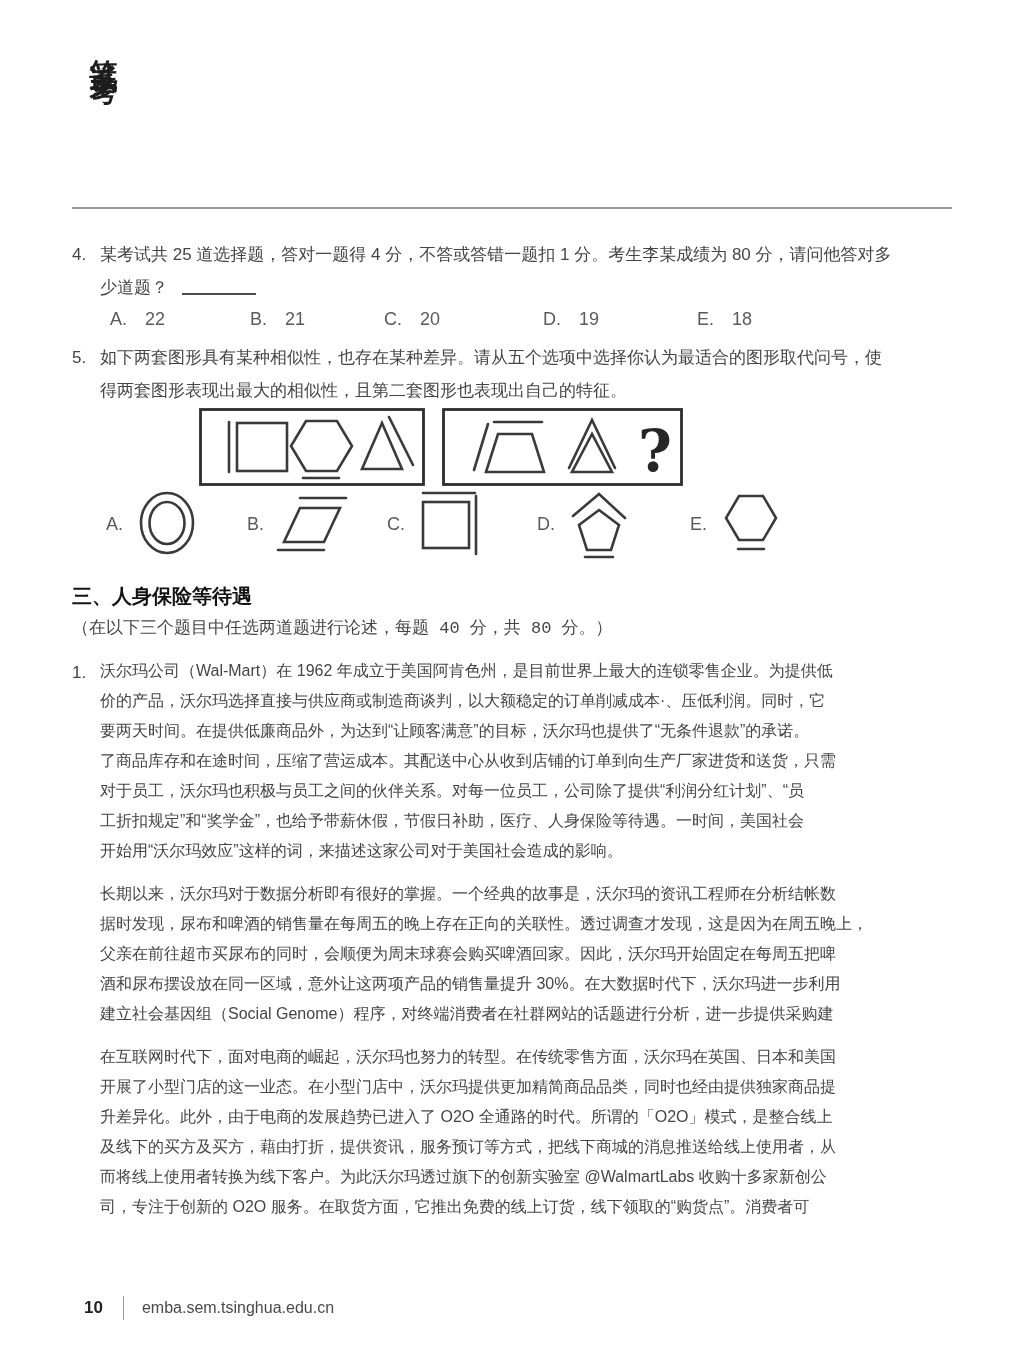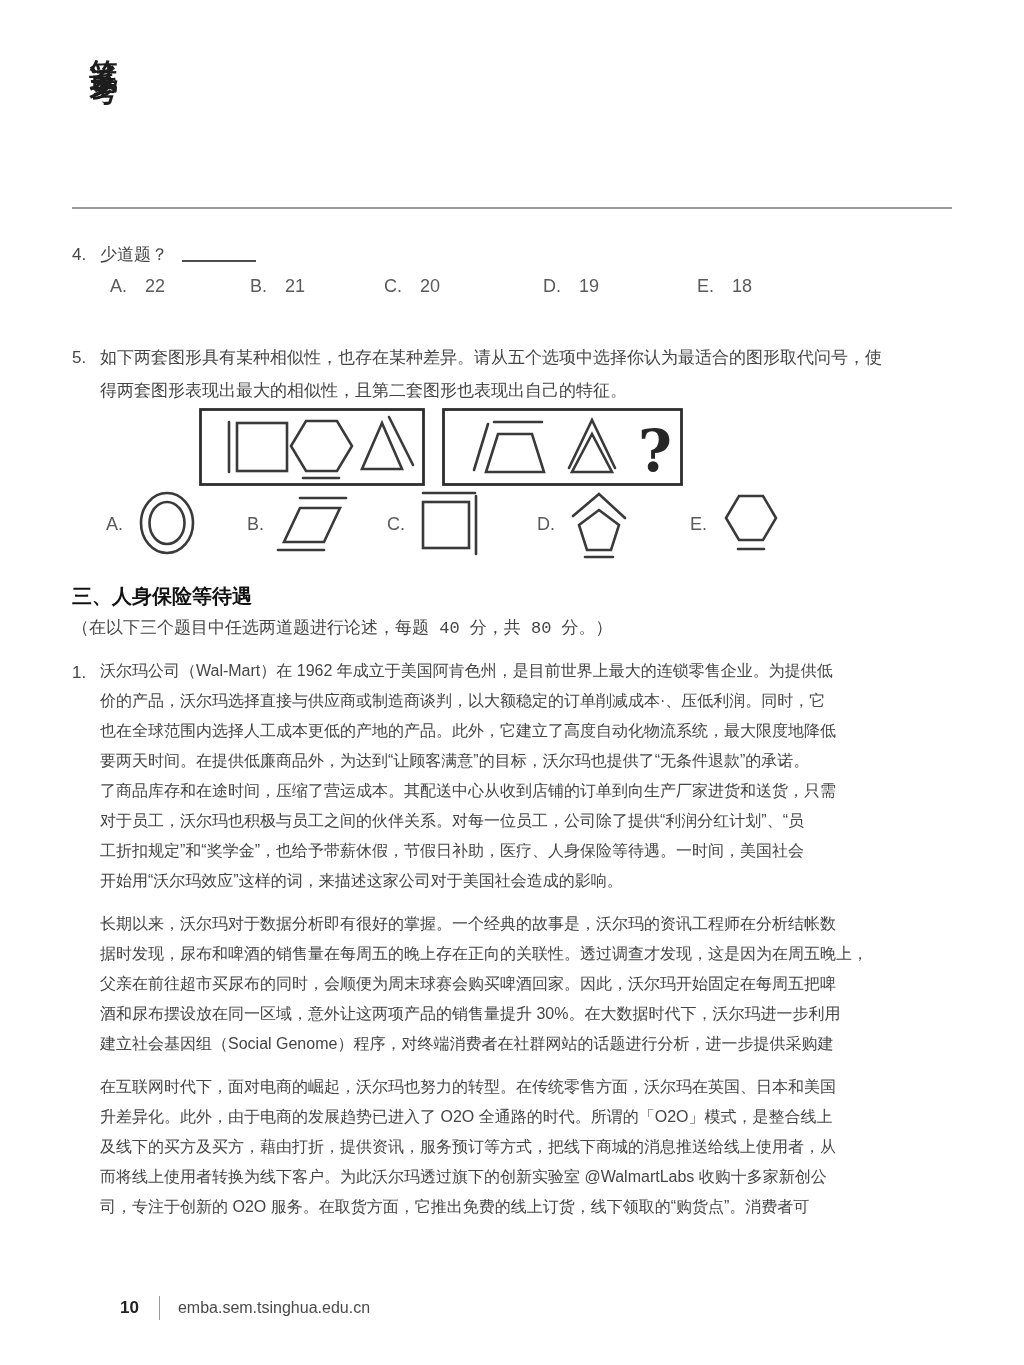--- a/index.html
+++ b/index.html
@@ -46,40 +46,41 @@
     position:absolute; left:72px; top:583px; margin:0;
     font-size:20px; font-weight:700; color:#121212;
   }
   .sec-note { position:absolute; left:72px; top:616px; font-size:17px; color:#454545;font-family:Liberation Mono, monospace; }
   
   .case { position:absolute; left:72px; top:656px; width:752px; }
   .case-body { margin-left:28px; }
   .para { margin:0 0 13px 0; }
   .tline { font-size:16px; line-height:30px; white-space:nowrap; color:#454545; }
   
-  .footer { position:absolute; left:84px; top:1296px; display:flex; align-items:center;margin-left:36px; }
+  .footer { position:absolute; left:84px; top:1296px; display:flex; align-items:center; }
   .pagenum { font-size:17px; font-weight:700; color:#222; }
   .footer-divider { display:inline-block; width:1px; height:24px; background:#9b9b9b; margin:0 18px 0 20px; }
   .site { font-size:16px; color:#4a4a4a; }
   svg { display:block; }
   .stroke { fill:none; stroke:#3a3a3a; stroke-width:2.6; stroke-linecap:round; stroke-linejoin:miter; }
   .stroke-heavy { fill:none; stroke:#2e2e2e; stroke-width:2.8; }
   .qmark-glyph { font-family:"DejaVu Serif","Liberation Serif",serif; font-weight:700; fill:#262626; }
 </style>
 </head>
 <body>
 
 <div class="page">
 
   <div class="side-title">笔试参考</div>
   <div class="top-rule"></div>
 
   <section class="q q4">
     <span class="qnum">4.</span>
     <div class="qbody">
+      <div class="qline">某考试共 25 道选择题，答对一题得 4 分，不答或答错一题扣 1 分。考生李某成绩为 80 分，请问他答对多</div>
       <div class="qline">
         <span>少道题？</span><span class="blank"></span>
       </div>
       <div class="optrow">
         <span class="opt" style="left:10px"><span class="optlabel">A.</span><span class="optval">22</span></span>
         <span class="opt" style="left:150px"><span class="optlabel">B.</span><span class="optval">21</span></span>
         <span class="opt" style="left:284px"><span class="optlabel">C.</span><span class="optval">20</span></span>
         <span class="opt" style="left:443px"><span class="optlabel">D.</span><span class="optval">19</span></span>
         <span class="opt" style="left:597px"><span class="optlabel">E.</span><span class="optval">18</span></span>
       </div>
@@ -171,36 +172,36 @@
 
   <h2 class="sec-heading">三、人身保险等待遇</h2>
   <div class="sec-note">（在以下三个题目中任选两道题进行论述，每题 40 分，共 80 分。）</div>
 
   <section class="case">
     <span class="qnum">1.</span>
     <div class="case-body">
       <div class="para">
           <div class="tline">沃尔玛公司（Wal-Mart）在 1962 年成立于美国阿肯色州，是目前世界上最大的连锁零售企业。为提供低</div>
           <div class="tline">价的产品，沃尔玛选择直接与供应商或制造商谈判，以大额稳定的订单削减成本·、压低利润。同时，它</div>
-          <div class="tline">也在全球范围内选择人工成本更低的产地的产品。此外，它建立了高度自动化物流系统，最大限度地降低</div>
           <div class="tline">要两天时间。在提供低廉商品外，为达到“让顾客满意”的目标，沃尔玛也提供了“无条件退款”的承诺。</div>
           <div class="tline">了商品库存和在途时间，压缩了营运成本。其配送中心从收到店铺的订单到向生产厂家进货和送货，只需</div>
           <div class="tline">对于员工，沃尔玛也积极与员工之间的伙伴关系。对每一位员工，公司除了提供“利润分红计划”、“员</div>
           <div class="tline">工折扣规定”和“奖学金”，也给予带薪休假，节假日补助，医疗、人身保险等待遇。一时间，美国社会</div>
           <div class="tline">开始用“沃尔玛效应”这样的词，来描述这家公司对于美国社会造成的影响。</div>
         </div>
       <div class="para">
           <div class="tline">长期以来，沃尔玛对于数据分析即有很好的掌握。一个经典的故事是，沃尔玛的资讯工程师在分析结帐数</div>
           <div class="tline">据时发现，尿布和啤酒的销售量在每周五的晚上存在正向的关联性。透过调查才发现，这是因为在周五晚上，</div>
           <div class="tline">父亲在前往超市买尿布的同时，会顺便为周末球赛会购买啤酒回家。因此，沃尔玛开始固定在每周五把啤</div>
           <div class="tline">酒和尿布摆设放在同一区域，意外让这两项产品的销售量提升 30%。在大数据时代下，沃尔玛进一步利用</div>
           <div class="tline">建立社会基因组（Social Genome）程序，对终端消费者在社群网站的话题进行分析，进一步提供采购建</div>
         </div>
       <div class="para">
           <div class="tline">在互联网时代下，面对电商的崛起，沃尔玛也努力的转型。在传统零售方面，沃尔玛在英国、日本和美国</div>
+          <div class="tline">开展了小型门店的这一业态。在小型门店中，沃尔玛提供更加精简商品品类，同时也经由提供独家商品提</div>
           <div class="tline">升差异化。此外，由于电商的发展趋势已进入了 O2O 全通路的时代。所谓的「O2O」模式，是整合线上</div>
           <div class="tline">及线下的买方及买方，藉由打折，提供资讯，服务预订等方式，把线下商城的消息推送给线上使用者，从</div>
           <div class="tline">而将线上使用者转换为线下客户。为此沃尔玛透过旗下的创新实验室 @WalmartLabs 收购十多家新创公</div>
           <div class="tline">司，专注于创新的 O2O 服务。在取货方面，它推出免费的线上订货，线下领取的“购货点”。消费者可</div>
         </div>
     </div>
   </section>
 
   <footer class="footer">
     <span class="pagenum">10</span>

